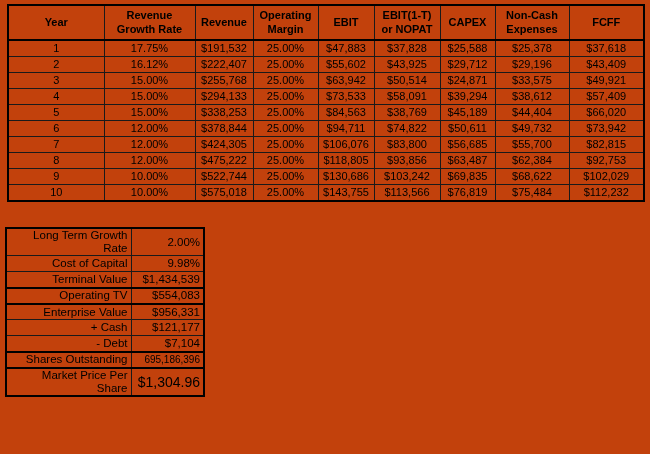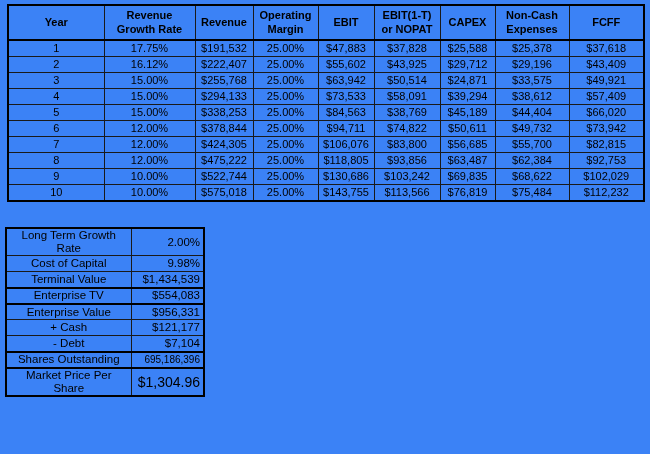--- a/index.html
+++ b/index.html
@@ -3,21 +3,21 @@
 <meta charset="utf-8">
 <style>
   * { box-sizing: border-box; }
   html, body {
     margin: 0; padding: 0;
     width: 650px; height: 454px;
     background: #ffffff;
     font-family: "Liberation Sans", sans-serif;
     color: #000;
   }
-  .page { position: relative; width: 650px; height: 454px; background: #3b82f6; }
+  .page { position: relative; width: 650px; height: 454px; background: #c2410c; }
 
   
   table.dcf {
     position: absolute; left: 7px; top: 4px;
     border-collapse: collapse; table-layout: fixed;
     border: 2px solid #000;
   }
   table.dcf th, table.dcf td {
     border: 1px solid #1a1a1a;
     text-align: center;
@@ -48,21 +48,21 @@
   }
   table.summary td {
     border: 1px solid #1a1a1a;
     font-size: 11.5px;
     height: 16px;
     line-height: 1.15;
     padding: 0 3px;
     vertical-align: middle;
     overflow: hidden;
   }
-  table.summary td.lbl { text-align: center; }
+  table.summary td.lbl { text-align: right; }
   table.summary td.val { text-align: right; white-space: nowrap; }
 
   
   tr[data-name="summary-row-terminal-value"] td,
   tr[data-name="summary-row-discounted-tv"] td,
   tr[data-name="summary-row-minus-debt"] td,
   tr[data-name="summary-row-shares-outstanding"] td,
   tr[data-name="summary-row-intrinsic-value-per-share"] td {
     border-bottom: 2px solid #000;
   }
@@ -236,21 +236,21 @@
         </tr>
         <tr data-name="summary-row-cost-of-capital">
           <td class="lbl" data-name="cost-of-capital-label">Cost of Capital</td>
           <td class="val" data-name="cost-of-capital-value">9.98%</td>
         </tr>
         <tr data-name="summary-row-terminal-value">
           <td class="lbl" data-name="terminal-value-label">Terminal Value</td>
           <td class="val" data-name="terminal-value-value">$1,434,539</td>
         </tr>
         <tr data-name="summary-row-discounted-tv">
-          <td class="lbl" data-name="discounted-tv-label">Enterprise TV</td>
+          <td class="lbl" data-name="discounted-tv-label">Operating TV</td>
           <td class="val" data-name="discounted-tv-value">$554,083</td>
         </tr>
         <tr data-name="summary-row-enterprise-value">
           <td class="lbl" data-name="enterprise-value-label">Enterprise Value</td>
           <td class="val" data-name="enterprise-value-value">$956,331</td>
         </tr>
         <tr data-name="summary-row-plus-cash">
           <td class="lbl" data-name="plus-cash-label">+ Cash</td>
           <td class="val" data-name="plus-cash-value">$121,177</td>
         </tr>

